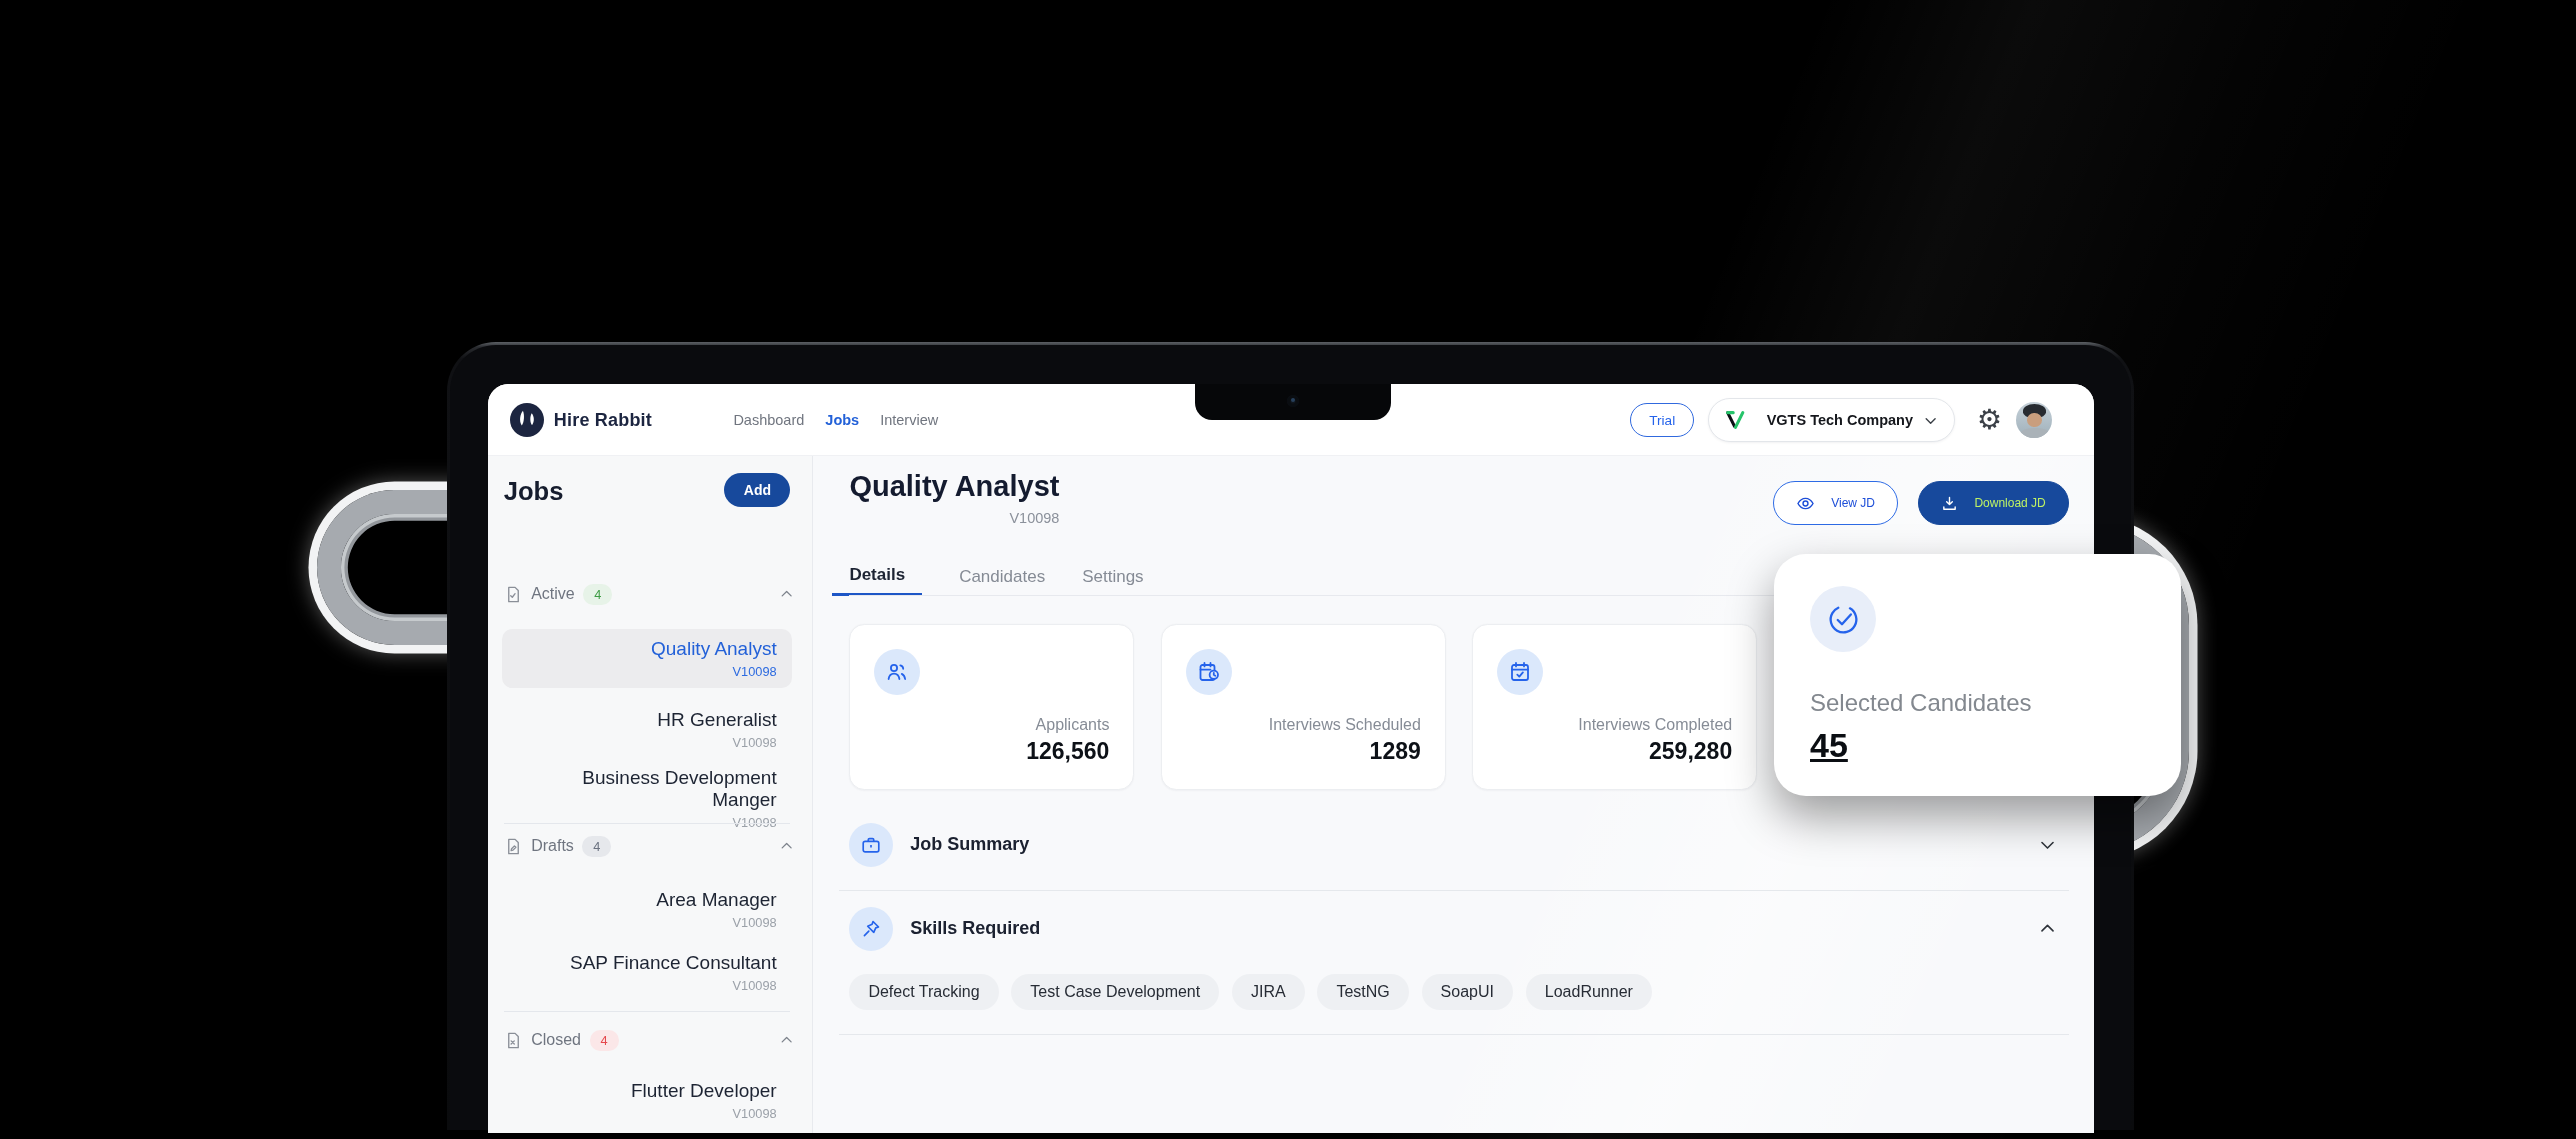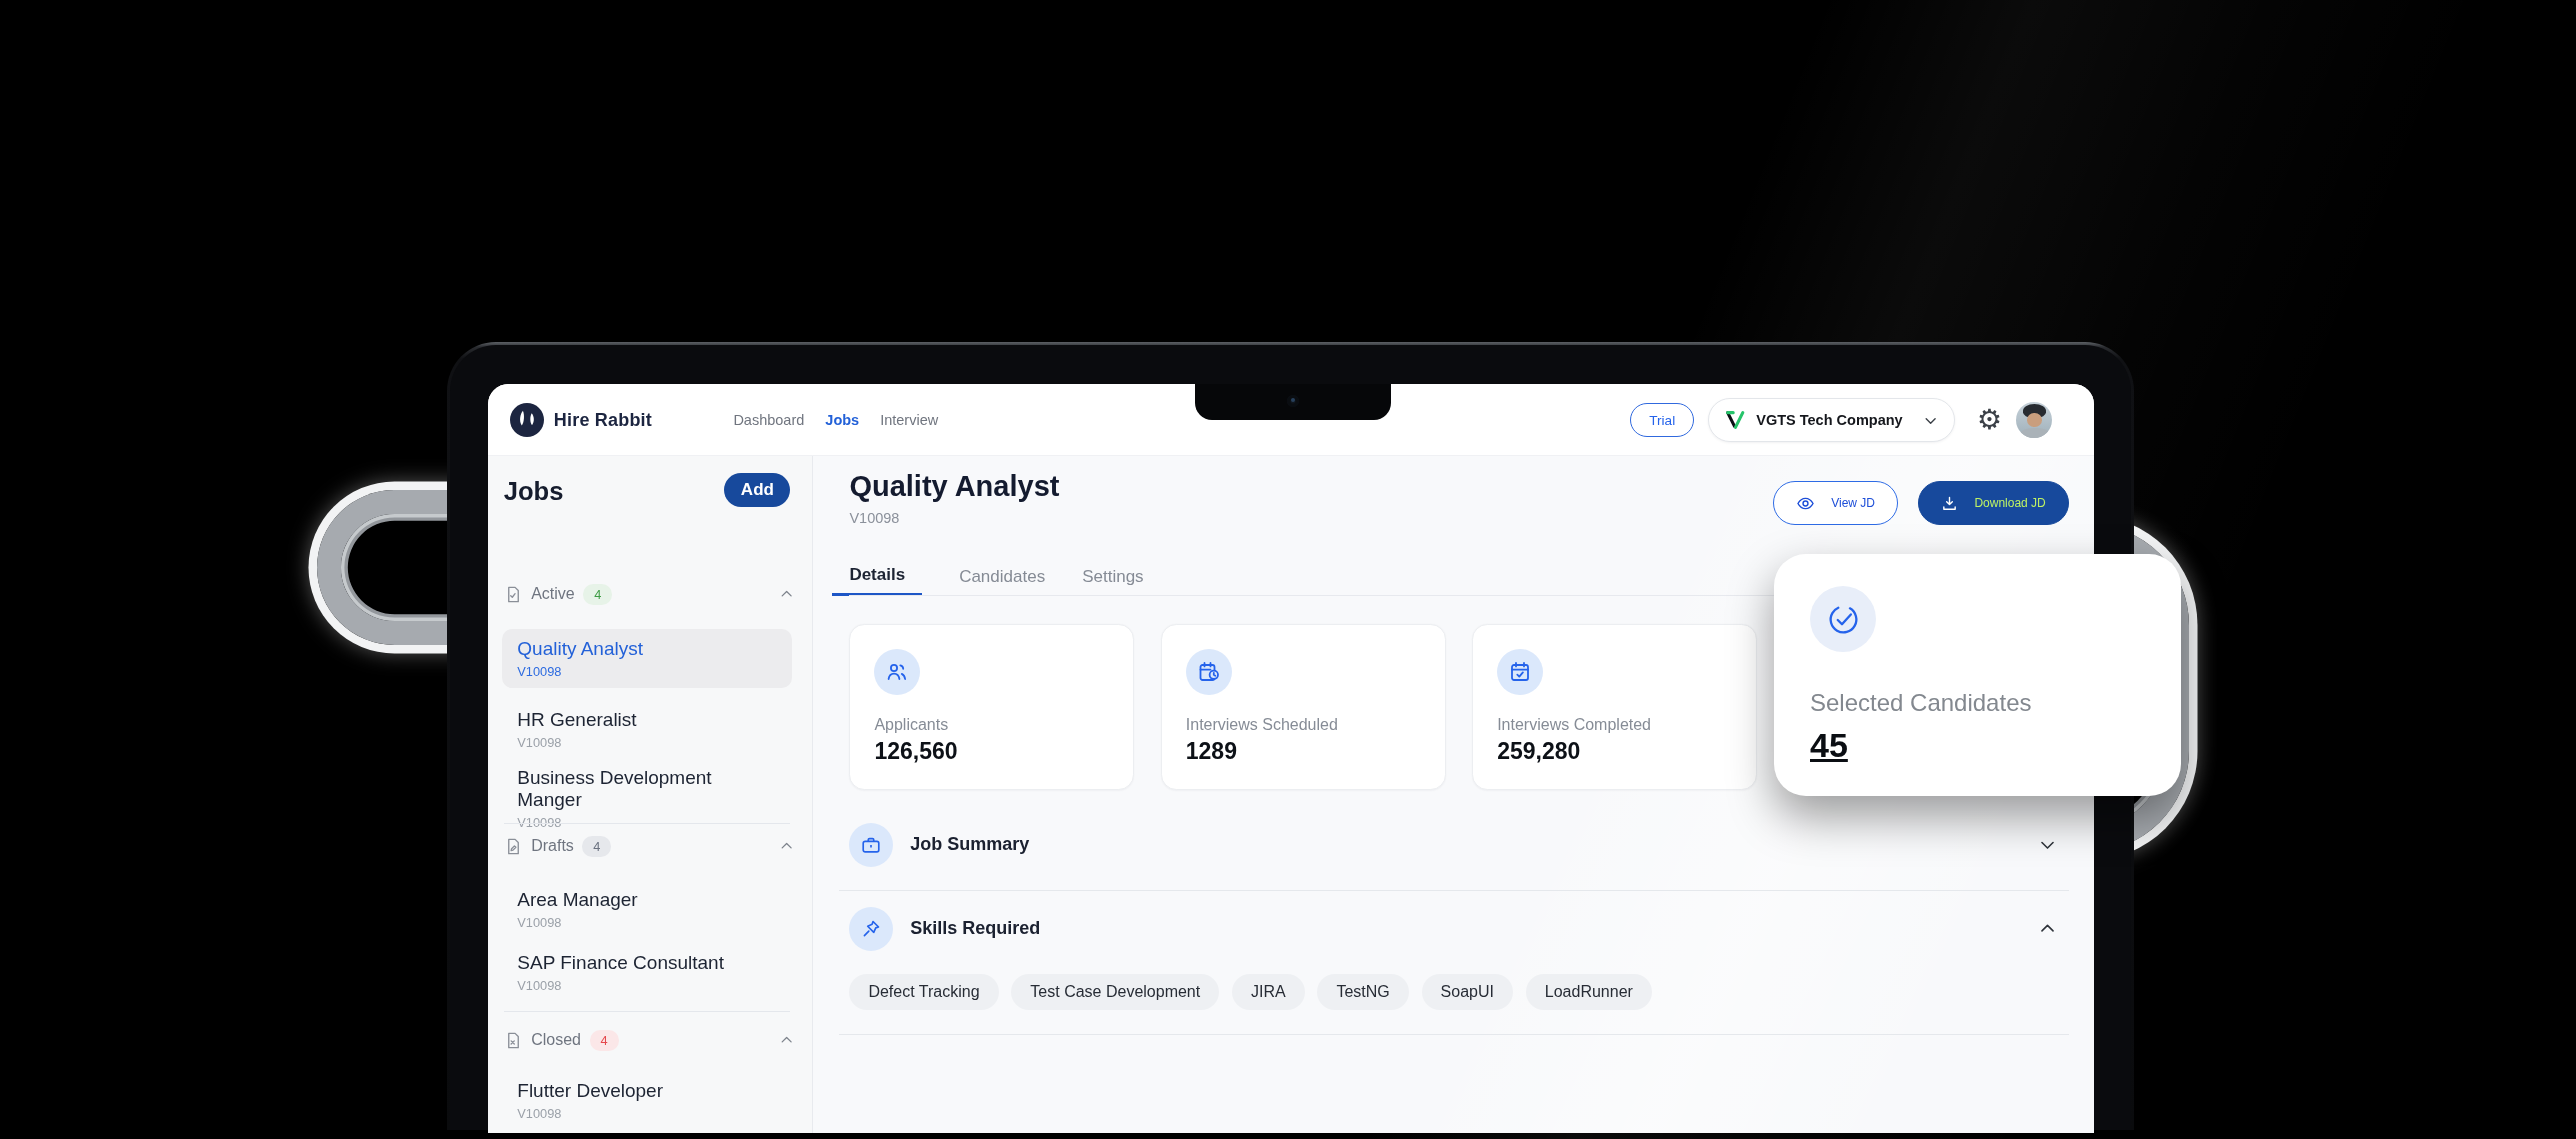--- a/index.html
+++ b/index.html
@@ -12,21 +12,21 @@
 
   
   .ring{position:absolute;z-index:1;border:24px solid #a6aaaf;
         box-shadow:0 0 0 8.5px #f2f3f4,0 0 22px 6.8px rgba(255,255,255,.38),inset 0 0 0 3.4px #c6cacd,inset 0 0 0 6.8px #93979c;}
   .ring-left{left:317px;top:490px;width:366px;height:155px;border-radius:78px;}
   .ring-right{left:1985px;top:524px;width:204px;height:328px;border-radius:101px;}
 
   
   .laptop{position:absolute;left:447px;top:342px;width:1687px;height:788px;z-index:2;
           border-radius:49px 49px 0 0;background:linear-gradient(180deg,#5c6065 0%,#2a2c30 5.1px,#101114 17px,#0a0b0d 100%);}
-  .bezel{position:absolute;left:3.4px;top:3.4px;right:3.4px;bottom:0;background:#0a0b0e;border-radius:46px 46px 0 0;}
+  .bezel{position:absolute;left:3.4px;top:3.4px;right:3.4px;bottom:0;background:#0a0b0e;border-radius:46px 46px 0 0;text-align:right;}
   .screen{position:absolute;left:38px;top:39px;width:1606px;height:749px;background:#ffffff;
           border-radius:20.4px 20.4px 0 0;overflow:hidden;}
   .notch{position:absolute;left:745px;top:39px;width:196px;height:36px;background:#060709;
          border-radius:0 0 17px 17px;z-index:4;}
   .cam{position:absolute;left:50%;top:10.2px;width:12px;height:12px;margin-left:-6px;border-radius:50%;
        background:#10161d;box-shadow:inset 0 0 0 3.4px #0a0d11;}
   .cam::after{content:'';position:absolute;left:3.4px;top:3.4px;width:4.3px;height:4.3px;border-radius:50%;background:#27405c;}
 
   
   .nav{position:absolute;left:0;top:0;width:1606px;height:72px;background:#fff;border-bottom:0.9px solid #f0f1f4;}
@@ -46,21 +46,21 @@
           background:linear-gradient(180deg,#c6d1d9 0%,#9fb0ba 100%);cursor:pointer;}
   .avatar .beanie{position:absolute;top:1.7px;left:6.8px;width:23px;height:13.6px;border-radius:50% 50% 42% 42%;background:#272b31;}
   .avatar .face{position:absolute;top:11px;left:11px;width:14.5px;height:13.6px;border-radius:50%;background:#c99e7e;}
   .avatar .scarf{position:absolute;bottom:-2.6px;left:3.4px;width:30px;height:12.8px;border-radius:45%;background:#aab2b8;}
 
   
   .sidebar{position:absolute;left:0;top:72px;width:325px;height:677px;background:#f7f8f9;
            border-right:0.9px solid #e8eaee;overflow:hidden;}
   .side-title{position:absolute;left:15.3px;top:20.4px;font-size:25.6px;font-weight:700;color:#161d2e;}
   .add-btn{position:absolute;right:22px;top:17px;width:66px;height:34px;border-radius:17px;background:#17499c;
-           color:#fff;font-size:17px;font-weight:700;display:flex;align-items:center;justify-content:center;cursor:pointer;}
+           color:#fff;font-size:14px;font-weight:700;display:flex;align-items:center;justify-content:center;cursor:pointer;}
   .section-row{position:absolute;left:15.3px;width:294px;height:22px;display:flex;align-items:center;gap:8.5px;cursor:pointer;}
   .section-label{font-size:16px;color:#6f7580;}
   .badge{min-width:29px;height:20.4px;border-radius:10.2px;font-size:12.8px;display:flex;align-items:center;justify-content:center;padding:0 6.8px;}
   .badge.green{color:#3f9d46;background:#e7f3e8;}
   .badge.gray{color:#6b7280;background:#e6e8ec;}
   .badge.red{color:#e5484d;background:#fbe7e8;}
   .section-row .chev{margin-left:auto;margin-right:3.4px;}
   .job-item{position:absolute;left:13.6px;width:290px;padding:8.5px 15.3px;border-radius:10.2px;cursor:pointer;}
   .job-item.selected{background:#ececee;}
   .job-title{font-size:19px;font-weight:500;color:#1d2433;line-height:22px;}

